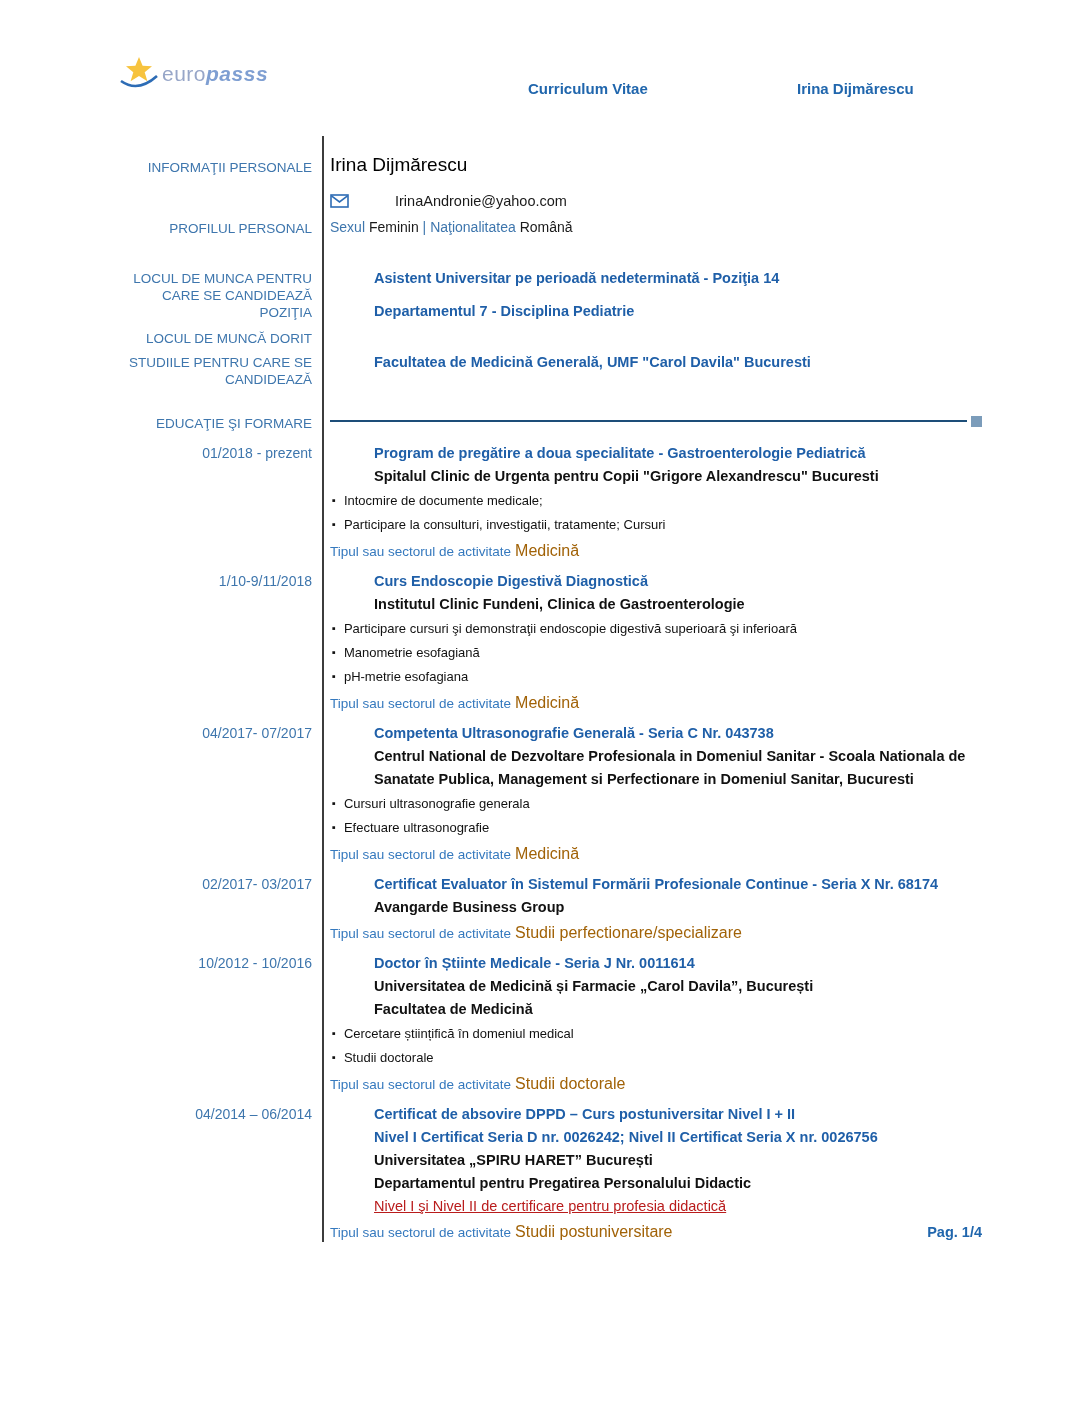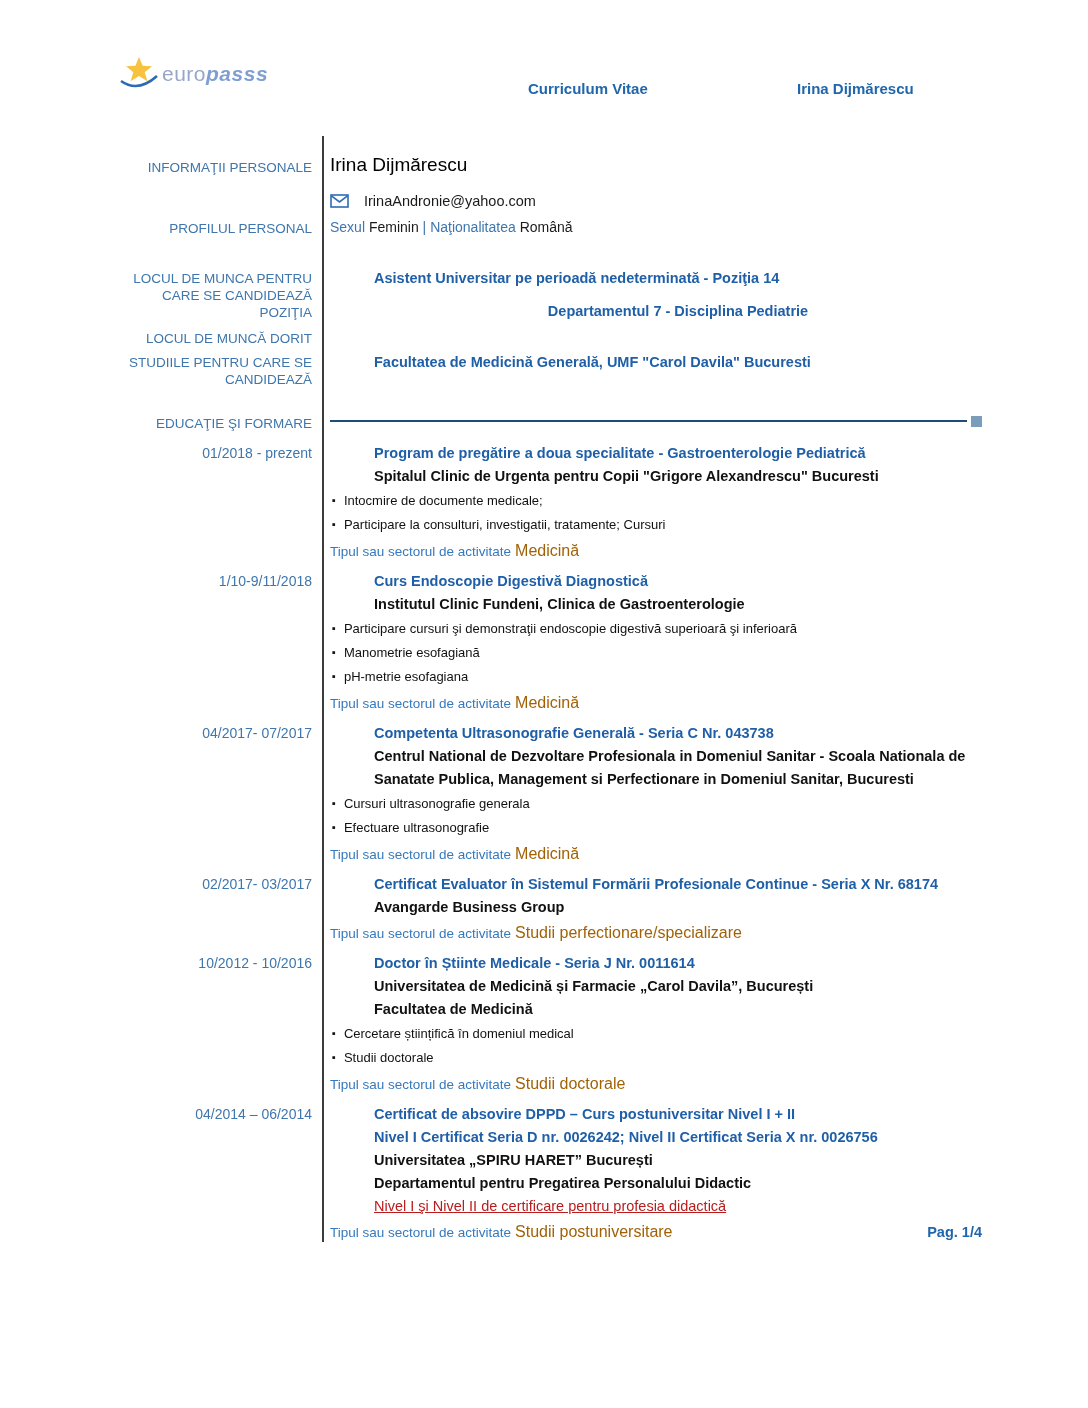--- a/index.html
+++ b/index.html
@@ -43,30 +43,30 @@
   .col-content{padding-left:8px;}
   .line{font-size:14.5px;line-height:23px;margin-left:44px;}
   .title{color:var(--title-blue);font-weight:bold;}
   .org{font-weight:bold;color:#111;}
   .plain{color:#b91c1c;text-decoration:underline;}
 
   .row-name .col-label{padding-top:7px;}
   .person-name{font-size:19px;line-height:26px;color:#000;}
 
   .row-email{margin-top:13px;}
-  .email-wrap{display:flex;align-items:center;font-size:14.5px;line-height:20px;}
+  .email-wrap{display:flex;align-items:center;font-size:14.5px;line-height:20px;gap:31px;}
   .email-wrap svg{margin-right:15px;flex:none;}
 
   .row-profile{margin-top:6px;}
   .mixed{font-size:14px;line-height:20px;}
   .mixed .b{color:var(--label-blue);}
 
   .block-application{margin-top:30px;}
   .row-application + .row-application{margin-top:4px;}
-  .pos-line + .pos-line{margin-top:10px;text-align:center;}
+  .pos-line + .pos-line{margin-top:10px;}
 
   .row-eduhead{margin-top:24px;}
   .edu-rule{display:flex;align-items:center;height:18px;padding-left:8px;}
   .edu-rule .rule-line{flex:1;height:2px;background:var(--rule-dark);}
   .edu-rule .rule-square{width:11px;height:11px;background:var(--square-blue);margin-left:4px;flex:none;}
 
   .entries{margin-top:10px;}
   .entry{margin-bottom:7px;}
   .date{font-size:14px;line-height:23px;padding-top:0;}
   ul.bullets{list-style:none;margin:1px 0 1px 2px;}

